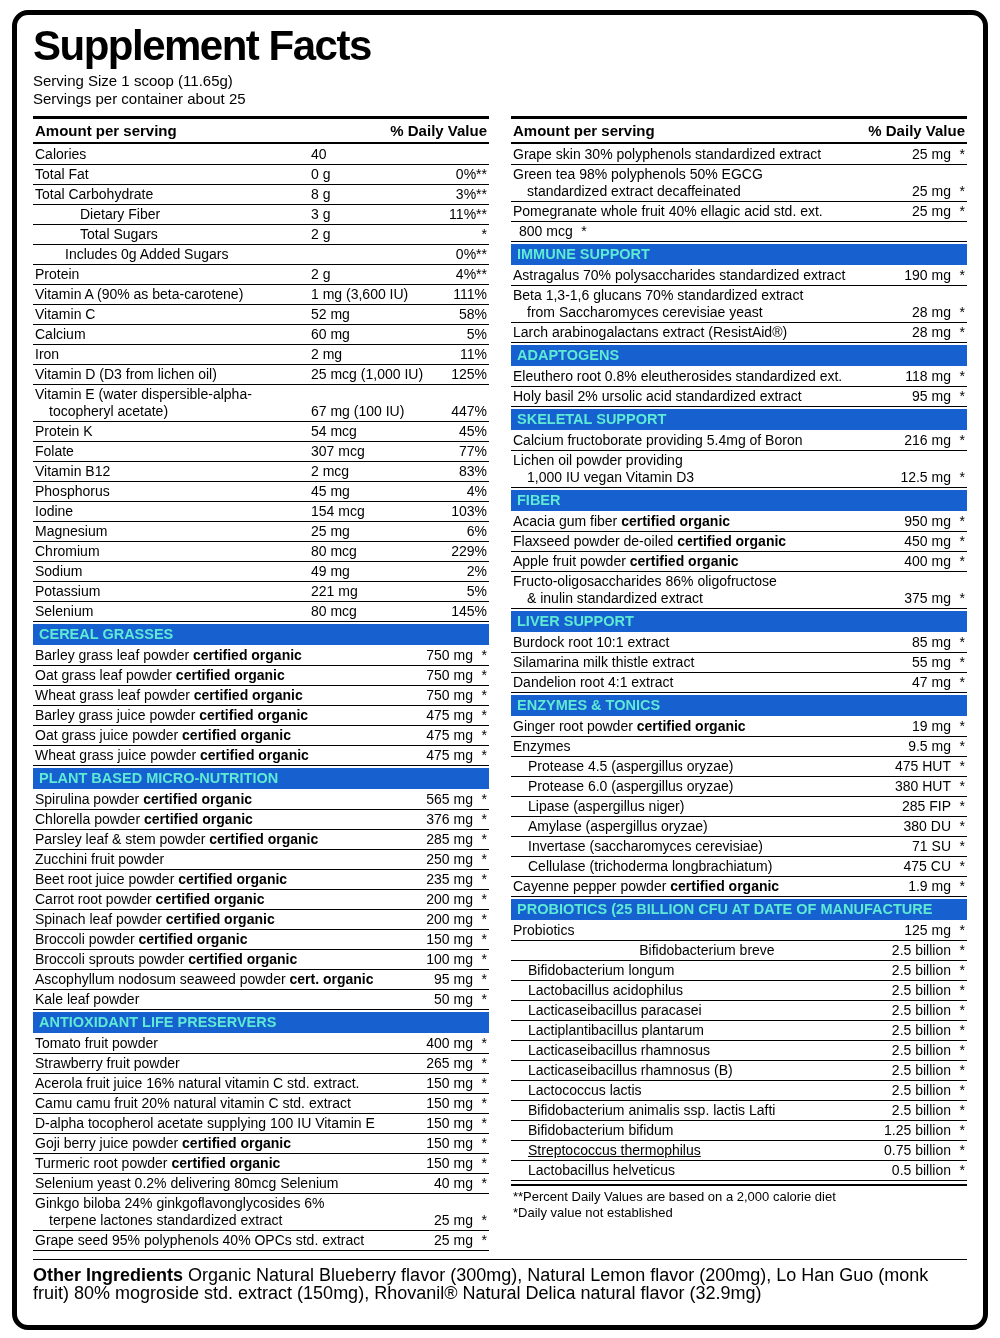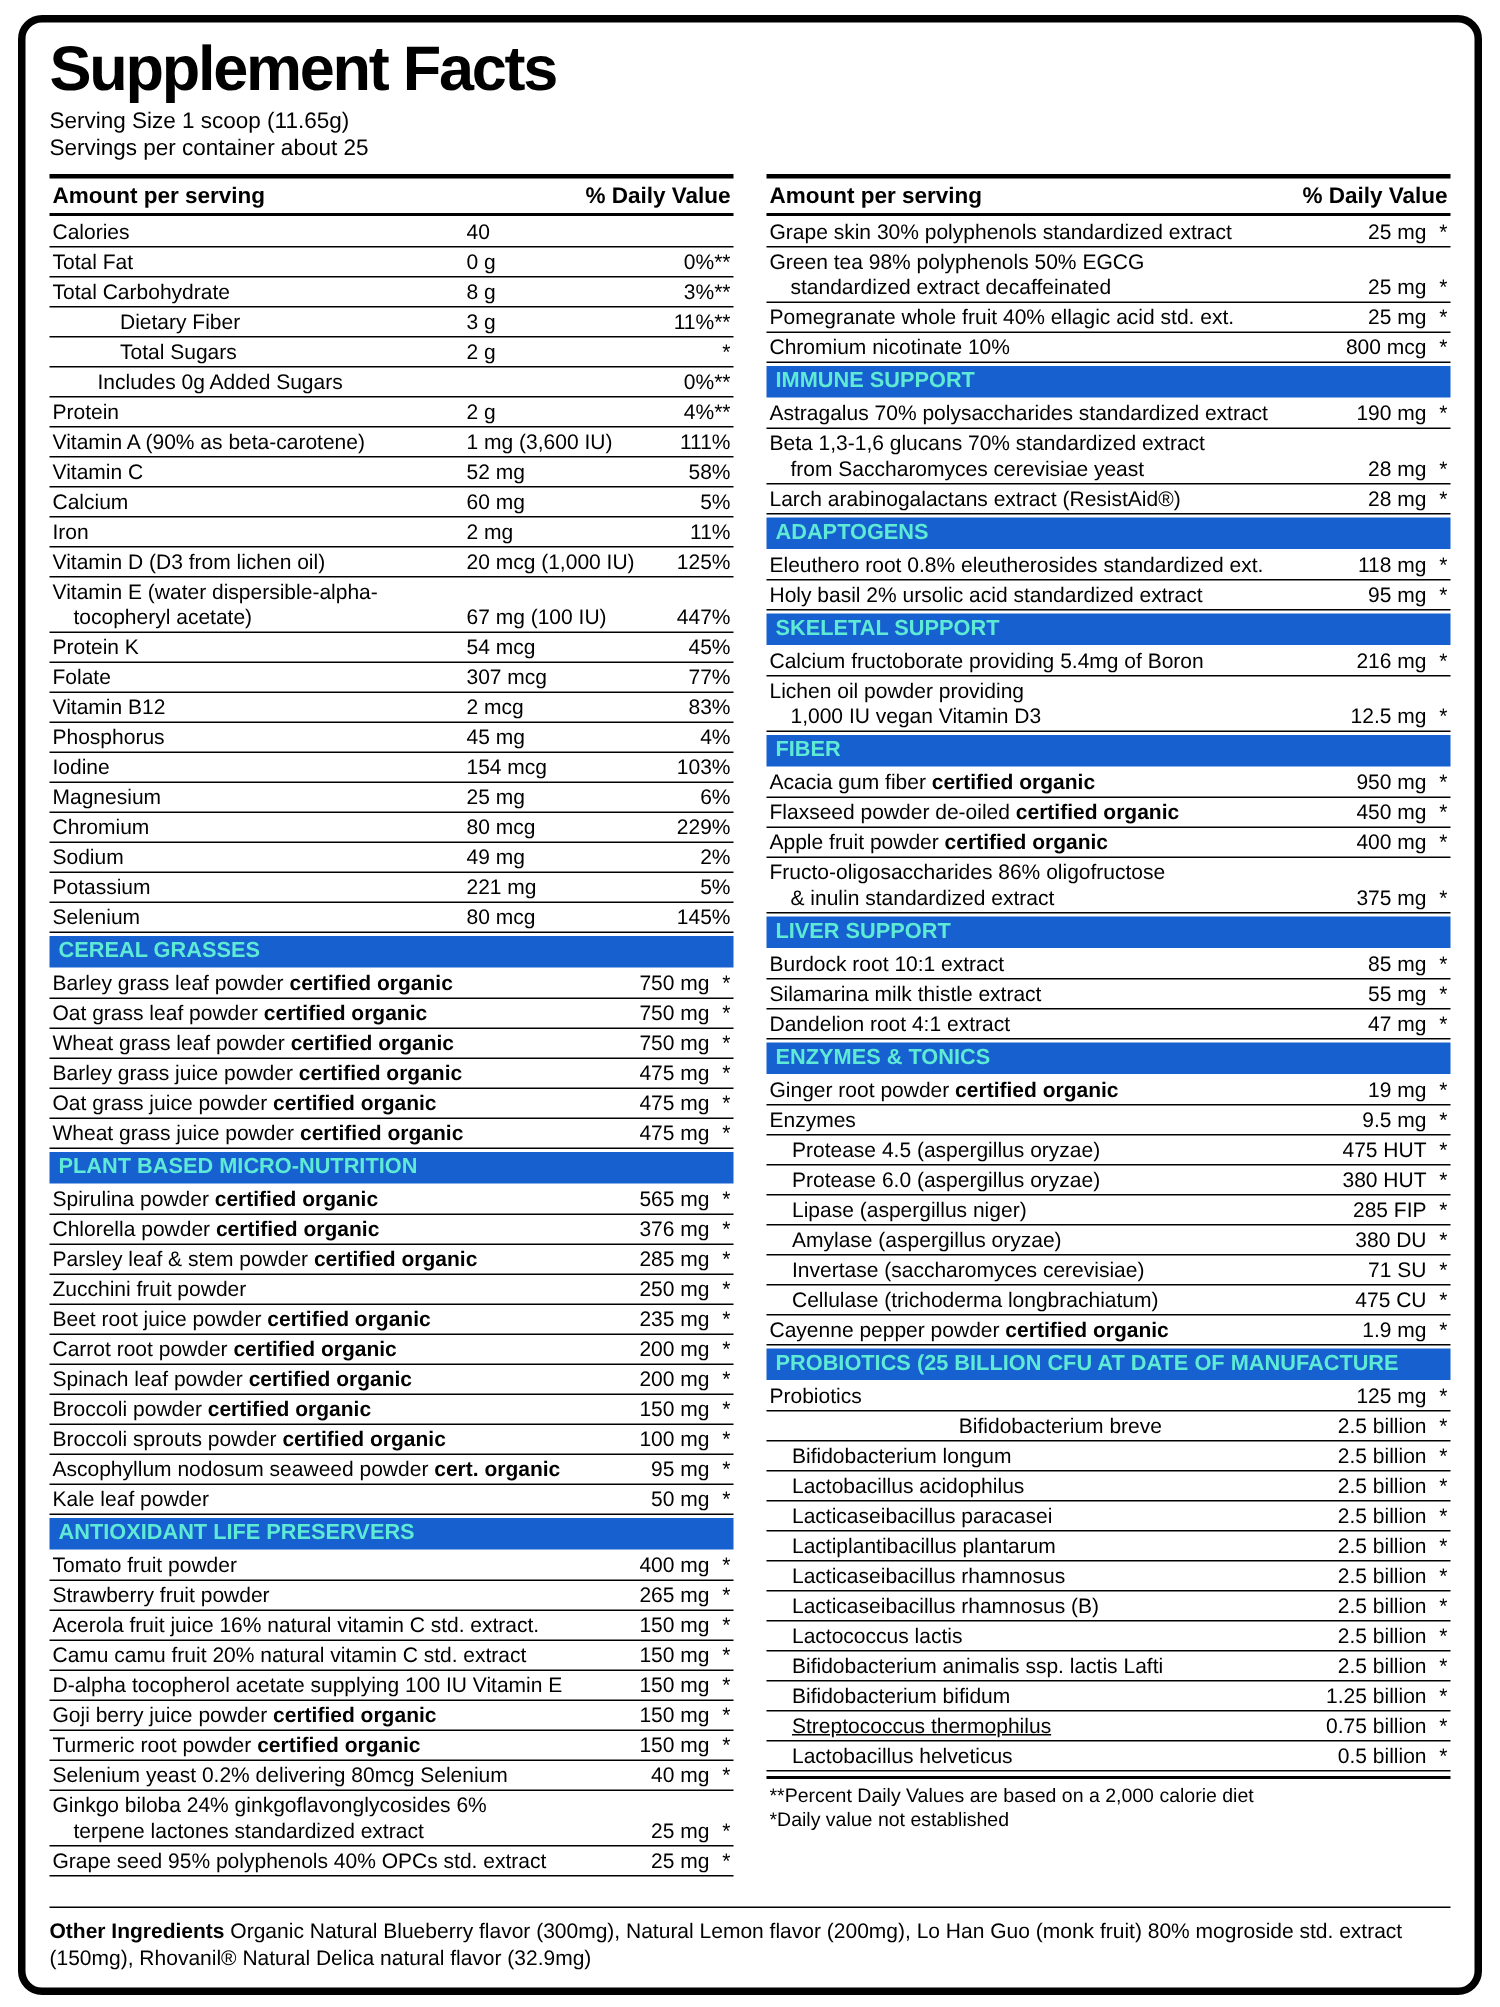--- a/index.html
+++ b/index.html
@@ -21,22 +21,22 @@
   .name2{padding-left:14px}
   .facts .name,.facts .name2{flex:0 0 276px;padding-right:4px}
   .facts .amt{flex:1 1 auto;text-align:left;white-space:nowrap}
   .facts .dv{flex:0 0 58px;text-align:right;white-space:nowrap}
   .ing .amt{flex:0 0 auto;text-align:right;white-space:nowrap;margin-left:6px}
   .ing .dv{flex:0 0 14px;text-align:right;white-space:nowrap}
   .sec-head{background:var(--blue,#1660cf);color:#5eead4;font-weight:bold;font-size:14.5px;
     line-height:19px;padding:1px 6px;margin:2px 0 1px}
   .footnotes{border-top:2px solid #000;margin-top:3px;padding:3px 2px 0;
     font-size:13px;line-height:16.5px}
-  .other{margin-top:20px;border-top:1.5px solid #000;padding-top:6px;
-    font-size:14px;line-height:18.5px}
+  .other{margin-top:8px;border-top:1.5px solid #000;padding-top:6px;
+    font-size:18px;line-height:18.5px}
   .other b{font-weight:bold}
 </style>
 </head>
 <body>
 
 <div class="panel">
   <h1>Supplement Facts</h1>
   <div class="serving">Serving Size 1 scoop (11.65g)</div>
   <div class="serving">Servings per container about 25</div>
 
@@ -97,21 +97,21 @@
             <div class="amt">60 mg</div>
             <div class="dv">5%</div>
           </div>
           <div class="row facts flexline">
             <div class="name"><span>Iron</span></div>
             <div class="amt">2 mg</div>
             <div class="dv">11%</div>
           </div>
           <div class="row facts flexline">
             <div class="name"><span>Vitamin D (D3 from lichen oil)</span></div>
-            <div class="amt">20 mcg (1,000 IU)</div>
+            <div class="amt">25 mcg (1,000 IU)</div>
             <div class="dv">125%</div>
           </div>
           <div class="row facts">
             <div class="name"><span>Vitamin E (water dispersible-alpha-</span></div>
             <div class="flexline">
               <div class="name name2">tocopheryl acetate)</div>
               <div class="amt">67 mg (100 IU)</div>
               <div class="dv">447%</div>
             </div>
           </div>
@@ -333,21 +333,20 @@
               <div class="amt">25 mg</div>
               <div class="dv">*</div>
             </div>
           </div>
           <div class="row ing flexline">
             <div class="name"><span>Pomegranate whole fruit 40% ellagic acid std. ext.</span></div>
             <div class="amt">25 mg</div>
             <div class="dv">*</div>
           </div>
           <div class="row ing flexline">
-            <div class="name"><span>Chromium nicotinate 10%</span></div>
             <div class="amt">800 mcg</div>
             <div class="dv">*</div>
           </div>
           <div class="sec-head">
             <div>IMMUNE SUPPORT</div>
           </div>
           <div class="row ing flexline">
             <div class="name"><span>Astragalus 70% polysaccharides standardized extract</span></div>
             <div class="amt">190 mg</div>
             <div class="dv">*</div>

